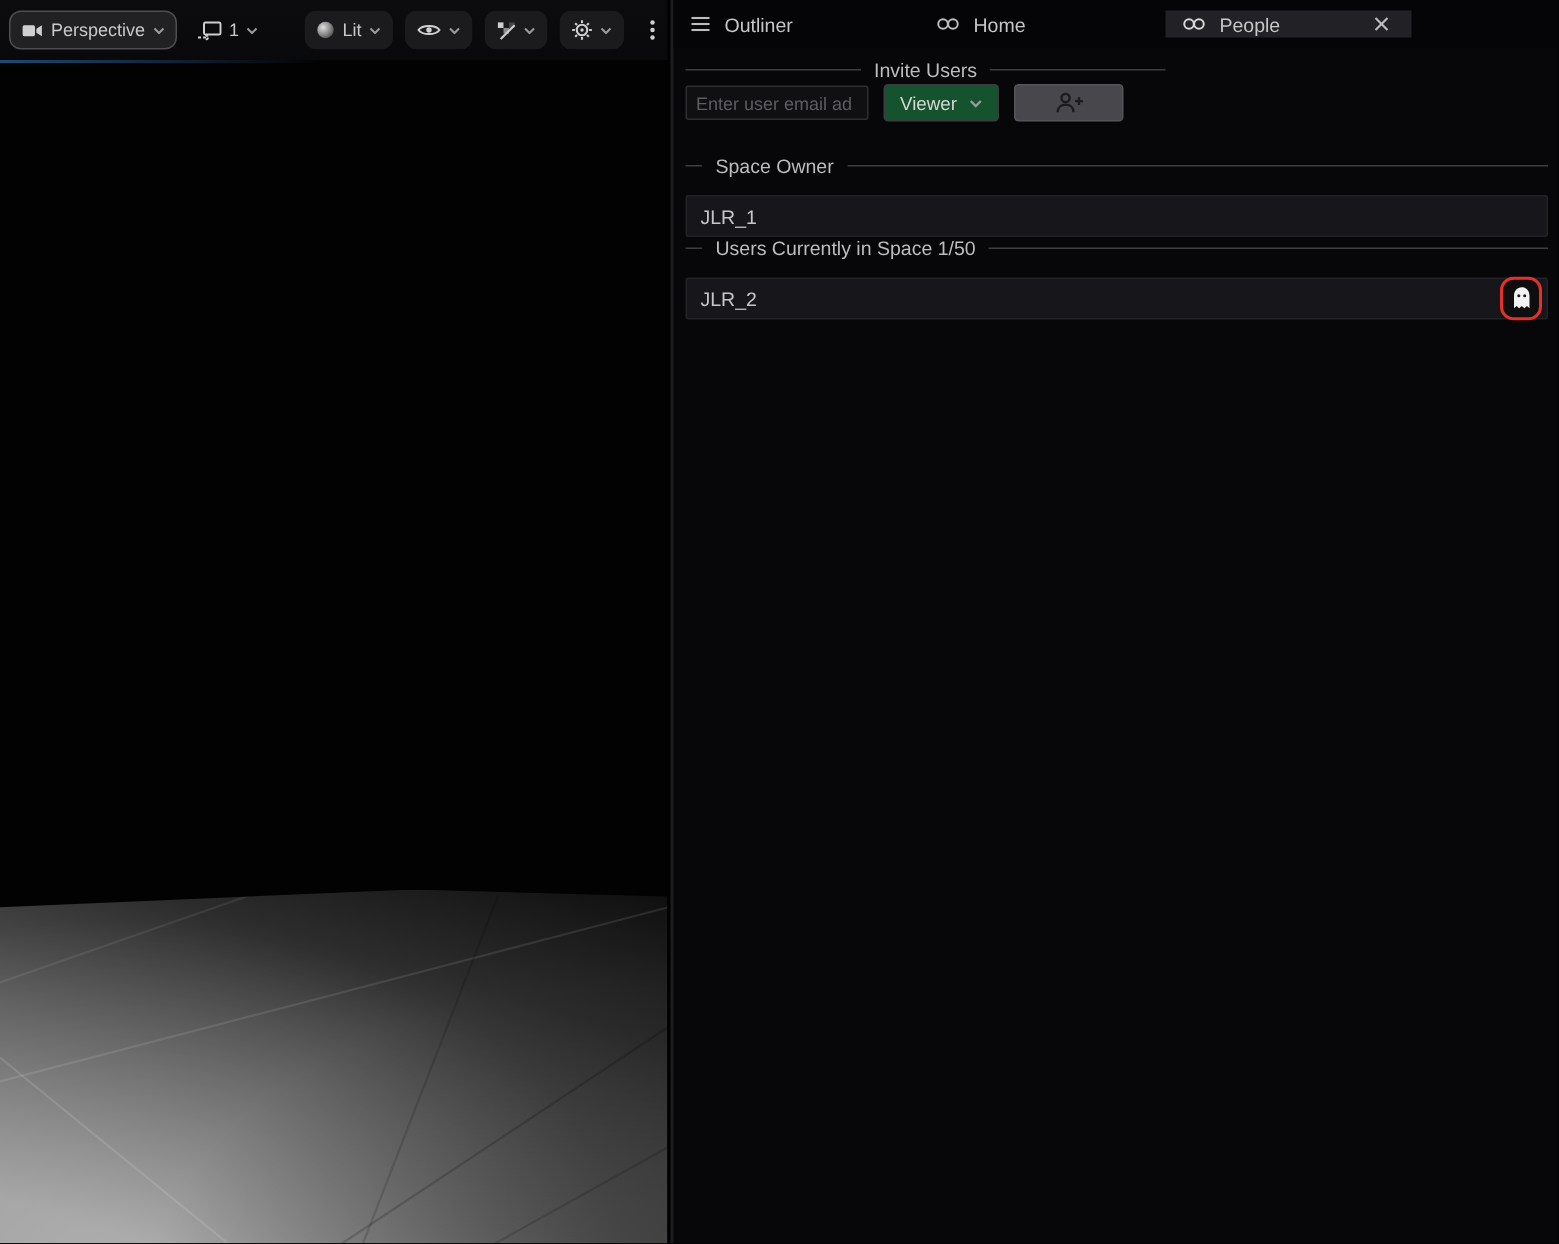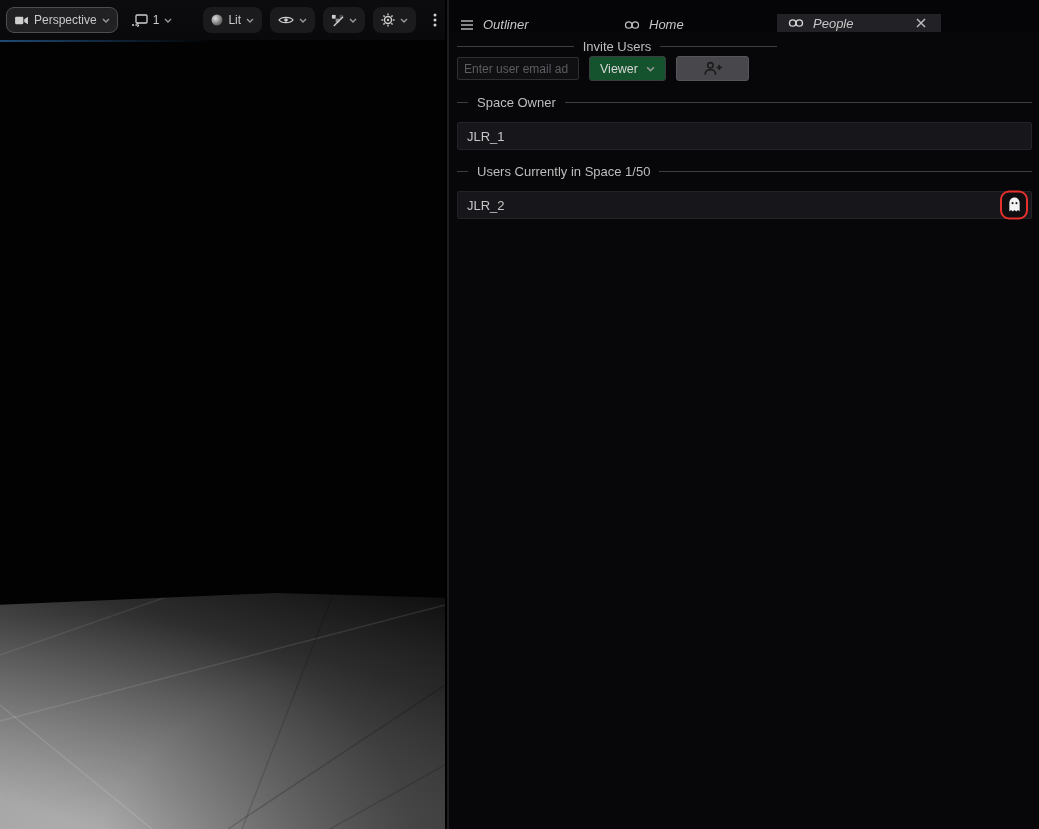--- a/index.html
+++ b/index.html
@@ -57,23 +57,22 @@
   .sp12 { width: 12px; flex: 0 0 12px; }
 
   
   .panel {
     position: absolute; left: 447px; top: 0;
     width: 592px; height: 829px;
     background: #07070a;
     border-left: 2px solid #1d1d21;
   }
   .tabbar {
-    height: 32px; display: flex; align-items: flex-end;
+    height: 32px; display: flex; align-items: center;
     background: #050507;
-    font-style: italic;
   }
   .tab {
     flex: 0 0 164px;
     display: flex; align-items: center; gap: 9px;
     padding: 0 11px;
     font-size: 13px; color: #c6c6c6;
   }
   .tab.active { background: #222226; }
   .tab .close-btn {
     margin-left: auto;
@@ -114,33 +113,33 @@
     color: #d6d6d6; font-size: 12.5px;
   }
   .add-user-btn {
     width: 73px; height: 25px;
     background: #47474c;
     border: 1px solid #55555a;
     border-radius: 3px;
     display: inline-flex; align-items: center; justify-content: center;
   }
 
-  .owner-header { margin-top: 14px; }
+  .owner-header { margin-top: 22px; }
   .user-row {
     margin-top: 12px;
     height: 28px;
     background: #17171b;
     border: 1px solid #232327;
     border-radius: 2px;
     display: flex; align-items: center;
     padding: 0 9px;
     font-size: 13px; color: #c6c6c6;
     position: relative;
   }
-  .users-header { margin-top: 14px; }
+  .users-header { }
 
   .ghost-btn {
     position: absolute; right: 3px; top: 50%;
     transform: translateY(-50%);
     width: 28px; height: 29px;
     background: #0e0e11;
     border: 2px solid #e5312b;
     border-radius: 9px;
     display: flex; align-items: center; justify-content: center;
   }

